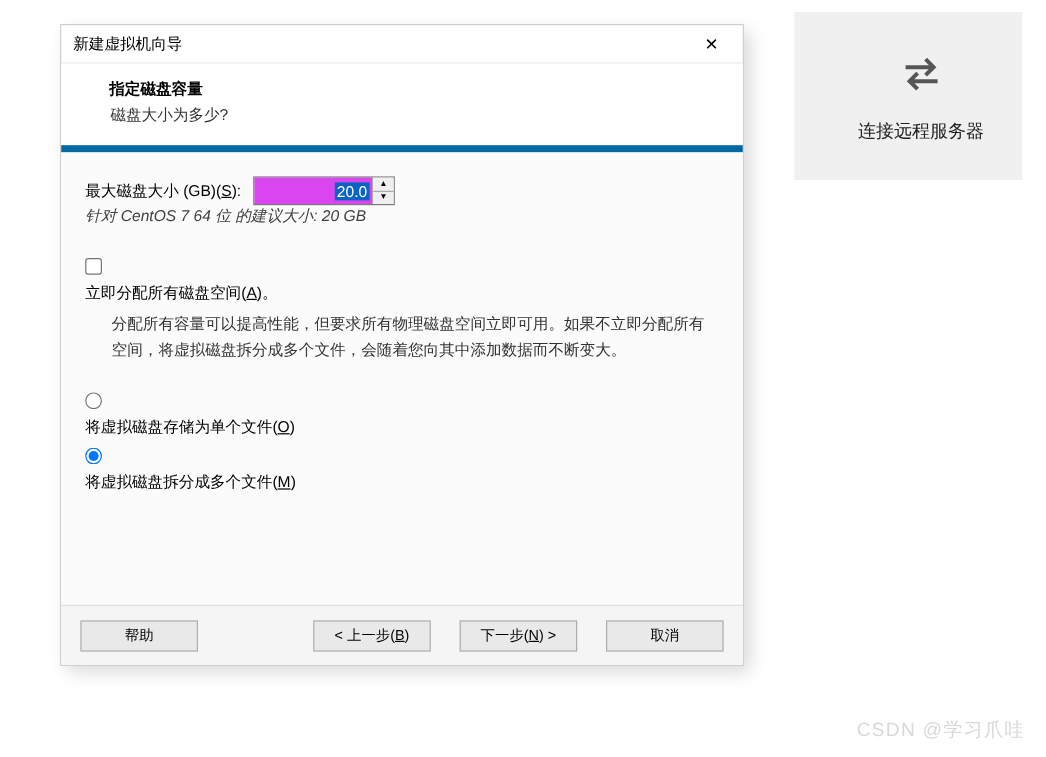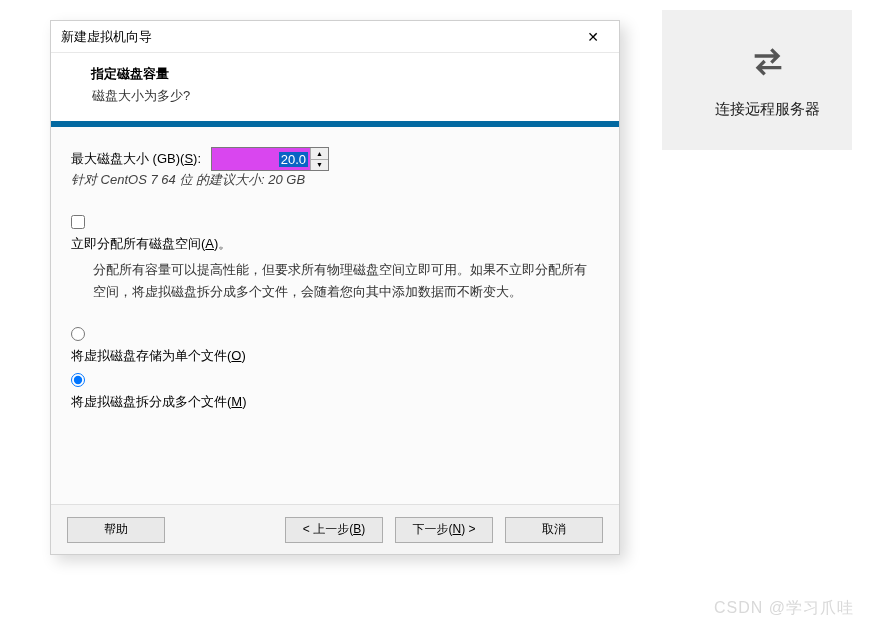--- a/index.html
+++ b/index.html
@@ -119,21 +119,21 @@
     .opt-label { font-size: 13px; }
     .opt-label .ul { text-decoration: underline; }
     .desc { font-size: 13px; color: #333; margin: 4px 0 22px 22px; line-height: 1.7; }
     .radio-group { margin-top: 16px; }
     .footer {
       height: 50px;
       border-top: 1px solid #e0e0e0;
       display: flex;
       align-items: center;
       padding: 0 16px;
-      gap: 12px;
+      gap: 24px;
       background: #f5f5f5;
     }
     .footer .spacer { flex: 1; }
     .btn {
       min-width: 98px;
       height: 26px;
       border: 1px solid #adadad;
       background: #e9e9e9;
       font-size: 12px;
       font-family: inherit;

